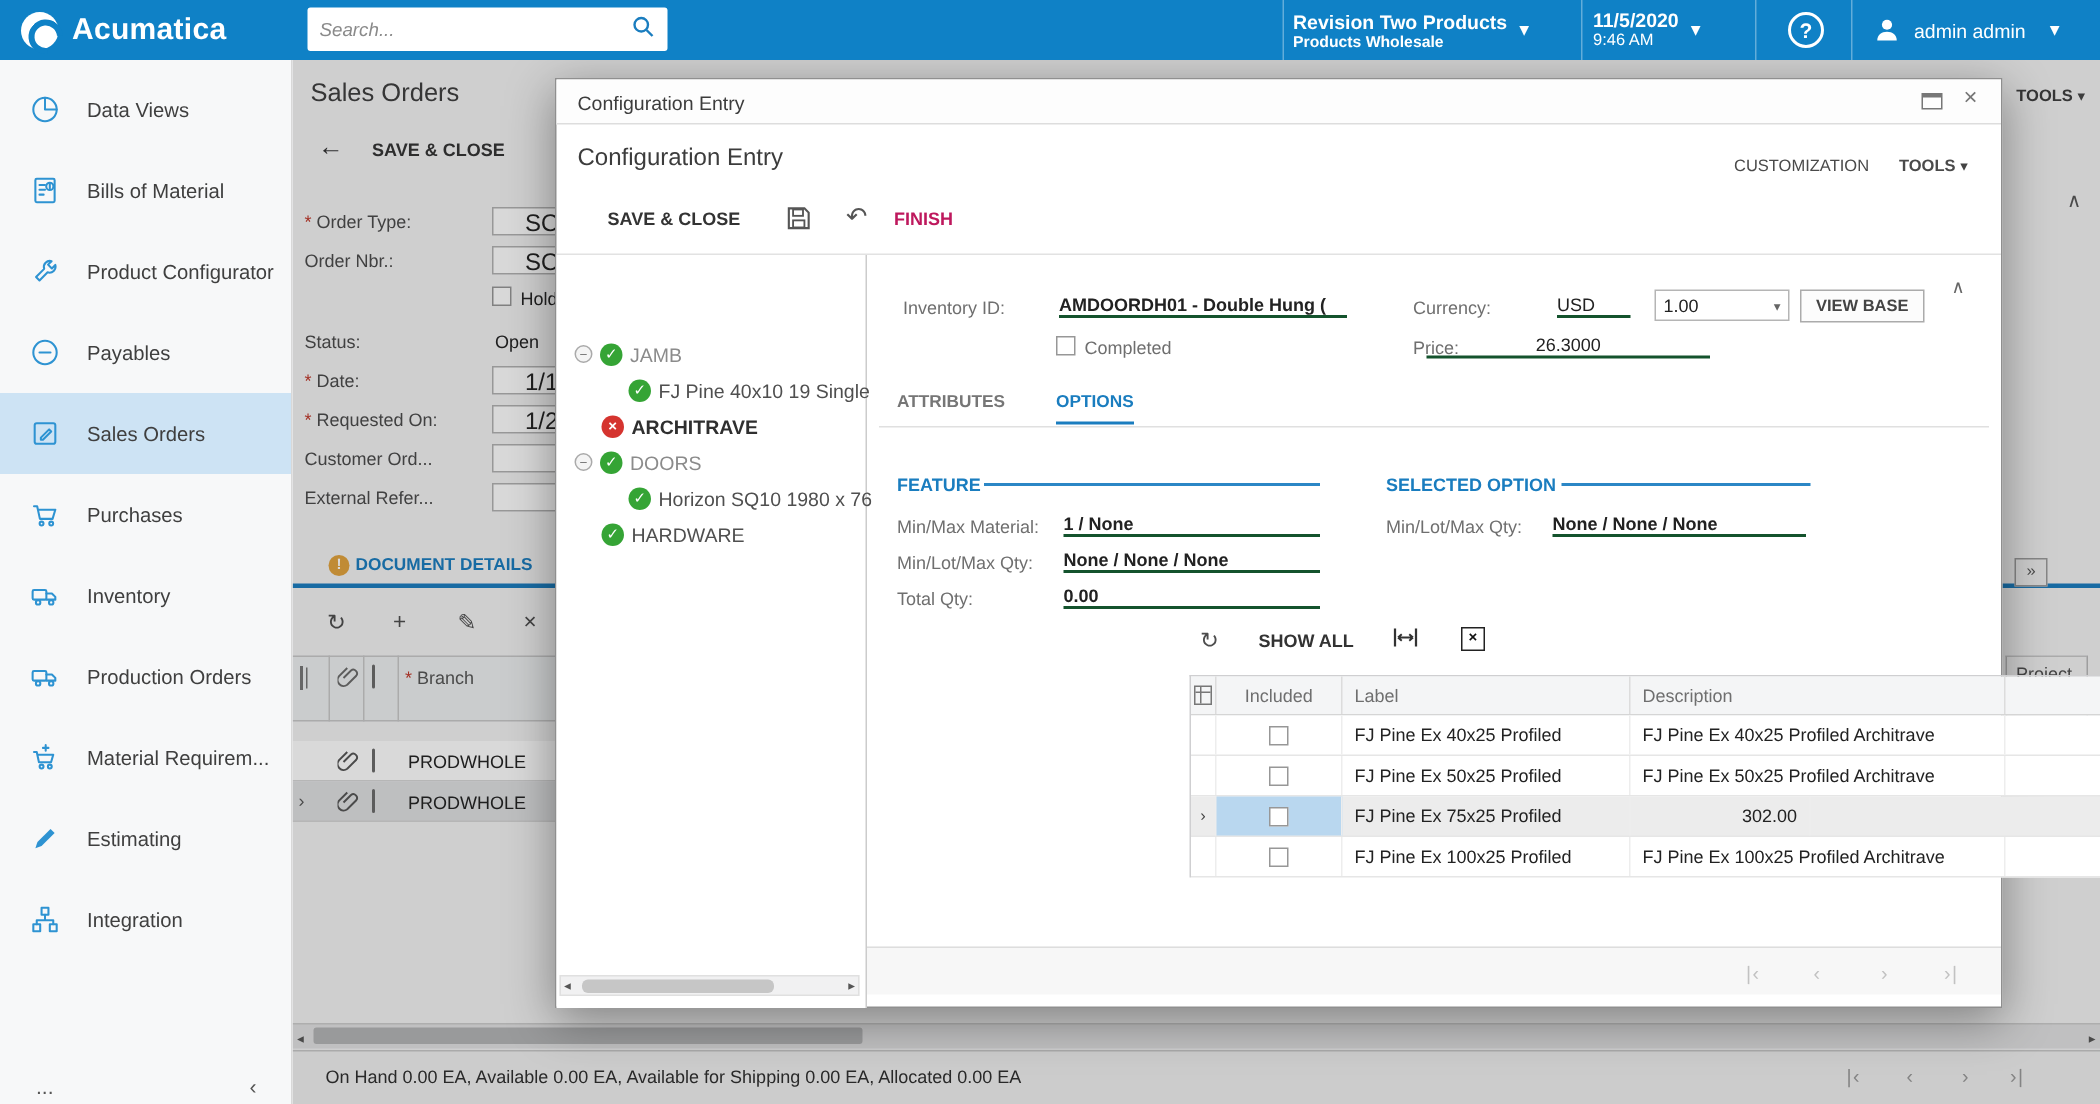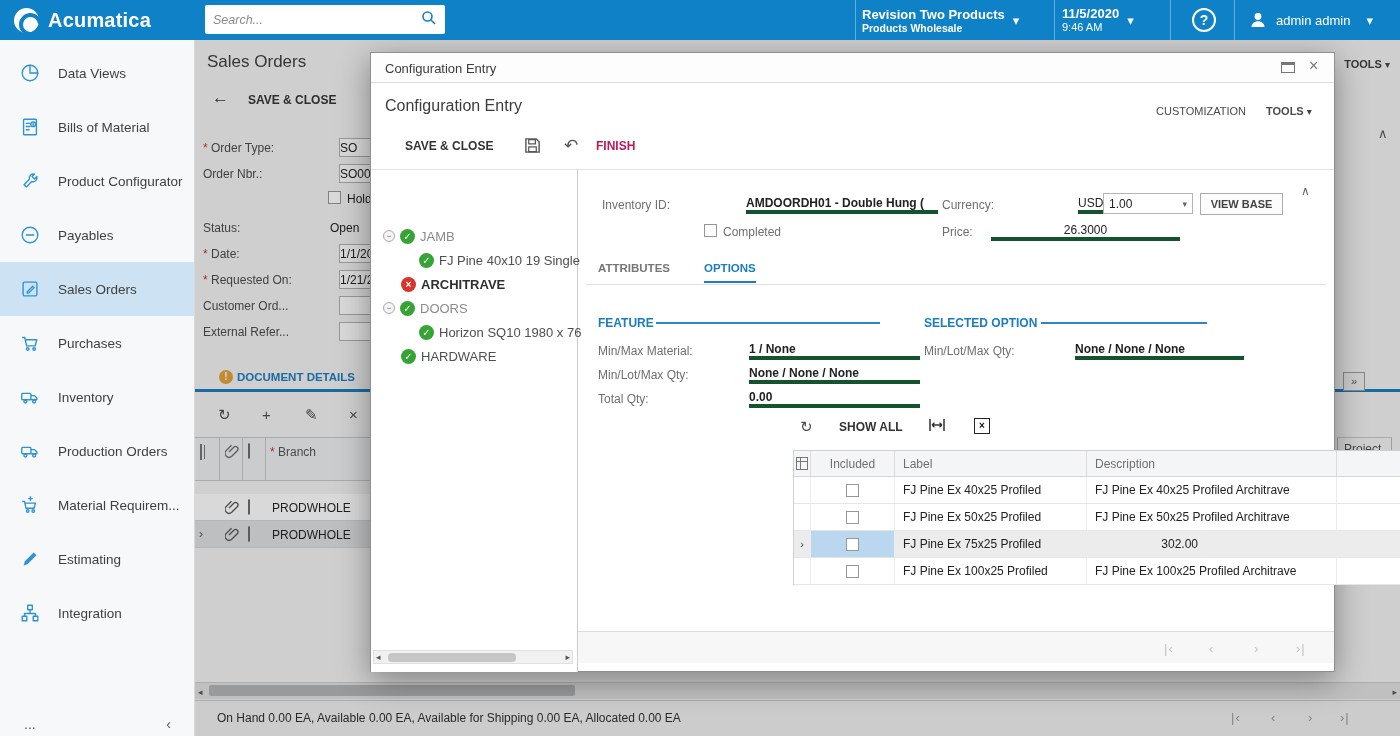--- a/index.html
+++ b/index.html
@@ -41,21 +41,21 @@
 
   
   .page { position:absolute; left:195px; top:40px; width:1205px; height:696px; background:#f3f3f4; z-index:10; }
   .abs { position:absolute; }
   .pg-title { left:12px; top:12px; font-size:17px; color:#3d3d3d; }
   .pg-tools { right:10px; top:18px; font-size:11px; font-weight:bold; color:#3d3d3d; cursor:pointer; }
   .pg-back { left:17px; top:48px; font-size:17px; color:#333; cursor:pointer; }
   .pg-saveclose { left:53px; top:53px; font-size:12px; font-weight:bold; color:#333; cursor:pointer; }
   .fld-label { left:8px; font-size:12px; color:#4a4a4a; }
   .req::before { content:"* "; color:#c0392b; }
-  .fld-box { left:133px; width:49px; height:19px; background:#fff; border:1px solid #b2b2b2; font-size:12px; color:#222; padding:2px 0; overflow:hidden; white-space:nowrap;margin-left:11px; }
+  .fld-box { left:133px; width:49px; height:19px; background:#fff; border:1px solid #b2b2b2; font-size:16px; color:#222; padding:2px 21px; overflow:hidden; white-space:nowrap; }
   .fld-text { left:135px; font-size:12px; color:#222; }
   .cb { width:13px; height:13px; background:#fff; border:1px solid #979797; display:inline-block; cursor:pointer; }
   .doc-tab { left:42px; top:331px; font-size:11.5px; font-weight:bold; color:#1a7dbf; cursor:pointer; }
   .warn-ico { left:24px; top:330px; width:14px; height:14px; background:#e2a33c; border-radius:50%; color:#fff; font-size:10px; font-weight:bold; text-align:center; line-height:14px; }
   .doc-bar { left:0; top:349px; width:1205px; height:3px; background:#1a7dbf; }
   .gt-ico { top:366px; font-size:15px; color:#4d4d4d; cursor:pointer; }
   .pg-grid-header { left:0; top:397px; width:1140px; height:44px; background:#eef0f1; border-top:1px solid #c9c9c9; border-bottom:1px solid #c9c9c9; }
   .pg-col-line { top:397px; width:1px; height:44px; background:#c9c9c9; }
   .pg-row { left:0; width:1140px; height:27px; background:#fff; border-bottom:1px solid #d6d6d6; }
   .pg-row.sel { background:#dfe0e2; }
@@ -95,21 +95,21 @@
   .tree-item.dark { color:#4f4f4f; }
   .tree-item.bold { color:#2f2f2f; font-weight:bold; }
   .st-ok { width:15px; height:15px; background:#35a435; border-radius:50%; color:#fff; font-size:10px; font-weight:bold; text-align:center; line-height:15px; flex:none; }
   .st-err { width:15px; height:15px; background:#d5342f; border-radius:50%; color:#fff; font-size:10px; font-weight:bold; text-align:center; line-height:15px; flex:none; }
   .expander { width:12px; height:12px; border:1px solid #aaa; background:#f4f4f4; border-radius:50%; color:#777; font-size:9px; text-align:center; line-height:10px; flex:none; cursor:pointer; }
   .tree-hscroll { position:absolute; left:2px; bottom:8px; width:200px; height:14px; background:#f1f1f2; border:1px solid #e0e0e0; display:flex; align-items:center; }
   .tree-thumb { position:absolute; left:14px; top:2px; width:128px; height:9px; background:#c6c6c6; border-radius:4px; cursor:pointer; }
   .m-panel { position:absolute; left:207px; top:0; width:756px; height:502px; }
   .mp-chevron { position:absolute; left:723px; top:14px; font-size:12px; color:#666; cursor:pointer; }
   .mlabel { position:absolute; font-size:12px; color:#6f6f6f; }
-  .mvalue { position:absolute; font-size:12px; color:#222; border-bottom:4px solid #14532d; white-space:nowrap; overflow:hidden;margin-left:40px; }
+  .mvalue { position:absolute; font-size:12px; color:#222; border-bottom:2px solid #14532d; white-space:nowrap; overflow:hidden; }
   .combo { position:absolute; height:21px; background:#fff; border:1px solid #b5b5b5; font-size:12px; color:#222; padding:3px 5px; cursor:pointer; }
   .combo .caret { position:absolute; right:5px; top:5px; font-size:9px; color:#666; }
   .btn { position:absolute; height:22px; background:#fcfcfc; border:1px solid #ababab; font-size:11px; font-weight:bold; color:#444; text-align:center; cursor:pointer; }
   .m-tabs-line { position:absolute; left:8px; top:114px; width:740px; height:1px; background:#e0e0e0; }
   .m-tab { position:absolute; top:92px; font-size:11.5px; font-weight:bold; color:#767676; cursor:pointer; padding-bottom:7px; }
   .m-tab.active { color:#1a7dbf; border-bottom:2px solid #1a7dbf; }
   .sec-title { position:absolute; font-size:12px; font-weight:bold; color:#1a7dbf; }
   .sec-line { position:absolute; height:2px; background:#2b87c6; }
   .m-grid-toolbar-ico { position:absolute; font-size:15px; color:#4d4d4d; cursor:pointer; }
   .showall { position:absolute; left:261px; top:250px; font-size:12px; font-weight:bold; color:#333; cursor:pointer; }

